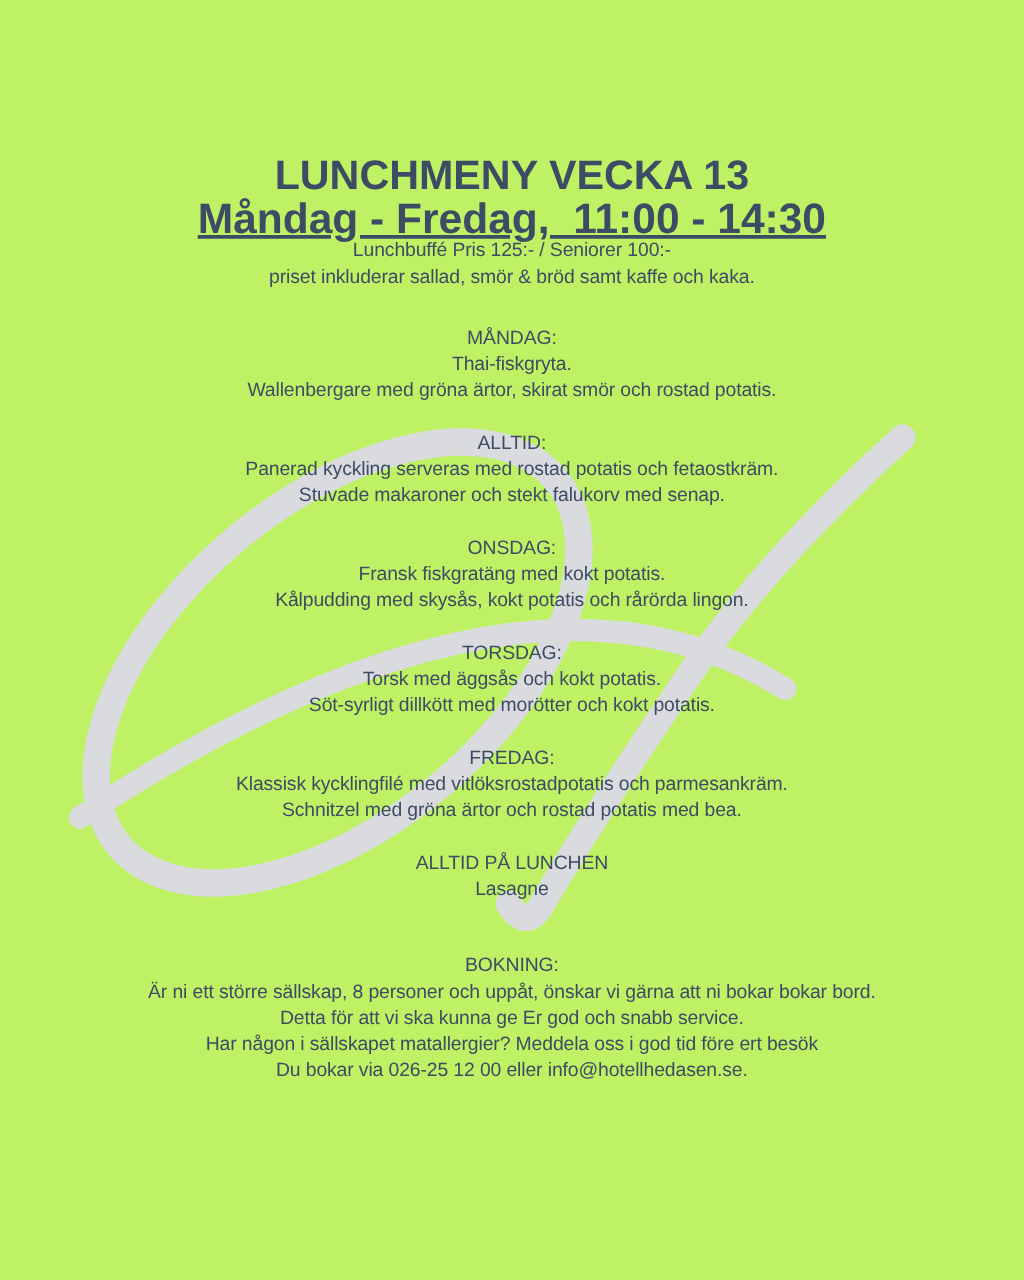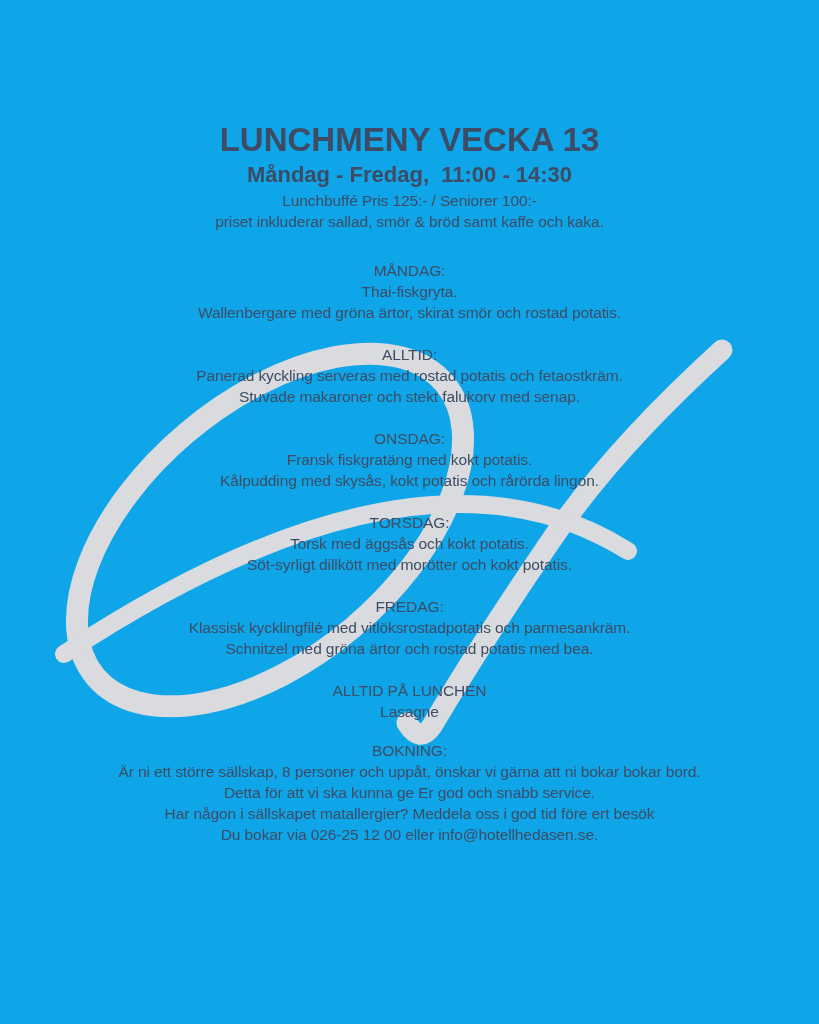--- a/index.html
+++ b/index.html
@@ -3,21 +3,21 @@
 <meta charset="utf-8">
 <style>
   :root{
     --text-color:#3d4c64;
     --watermark-color:#d9dbdf;
   }
   html,body{margin:0;padding:0;background:#ffffff;}
   .page{
     position:relative;
     width:819px;height:1024px;
-    background:#0ea5e9;
+    background:#bef264;
     overflow:hidden;
     font-family:"Liberation Sans","DejaVu Sans",sans-serif;
     color:var(--text-color);
   }
   .watermark{
     position:absolute;left:0;top:0;width:819px;height:1024px;
     pointer-events:none;
   }
   .watermark .wm-stroke{stroke:var(--watermark-color);}
   .content{
@@ -27,35 +27,36 @@
   }
   .title{
     margin:0;
     padding-top:120px;
     font-size:33px;
     line-height:40px;
     font-weight:600;
     letter-spacing:0px;
   }
   .subtitle{
-    font-size:22px;
+    font-size:34px;
     line-height:30px;
     font-weight:600;
     white-space:pre-wrap;
+    text-decoration:underline;
   }
   .price-block{margin-top:0;}
   .body-line{
     font-size:15.5px;
     line-height:21px;
     letter-spacing:-0.1px;
   }
   .day{margin-top:21px;}
   .day.first{margin-top:28px;}
   .section{margin-top:21px;}
-  .booking{margin-top:18px;}
+  .booking{margin-top:40px;}
 </style>
 </head>
 <body>
 
 <div class="page">
 
   <svg class="watermark" viewBox="0 0 819 1024" xmlns="http://www.w3.org/2000/svg" aria-hidden="true">
     <g fill="none" stroke-linecap="round">
       <ellipse class="wm-stroke" cx="270" cy="530" rx="228" ry="128" stroke-width="22" transform="rotate(-40 270 530)"></ellipse>
       <path class="wm-stroke" stroke-width="21" d="M 722 350 Q 610 452 550 542 Q 478 648 432 726 Q 420 744 407 723"></path>

